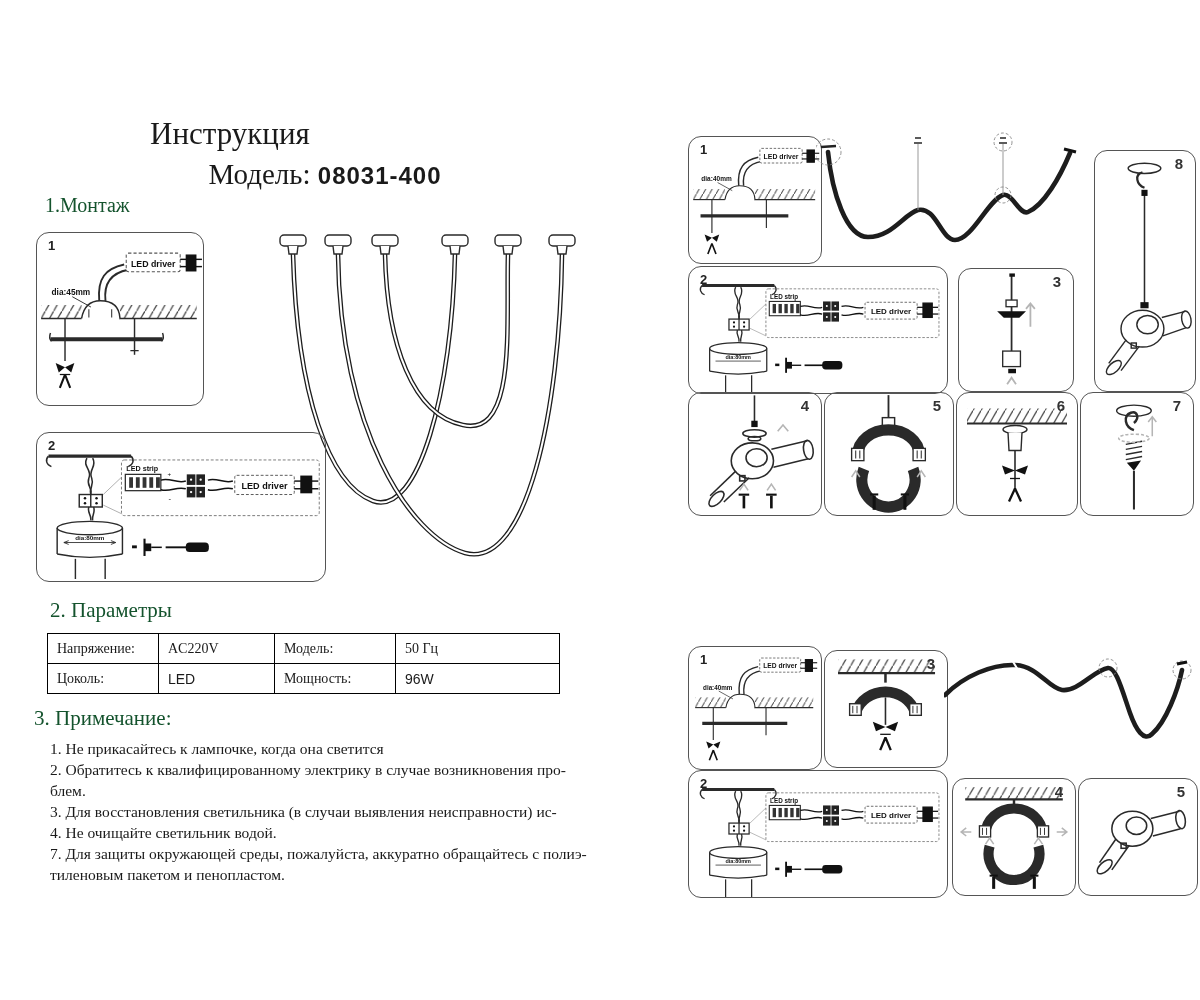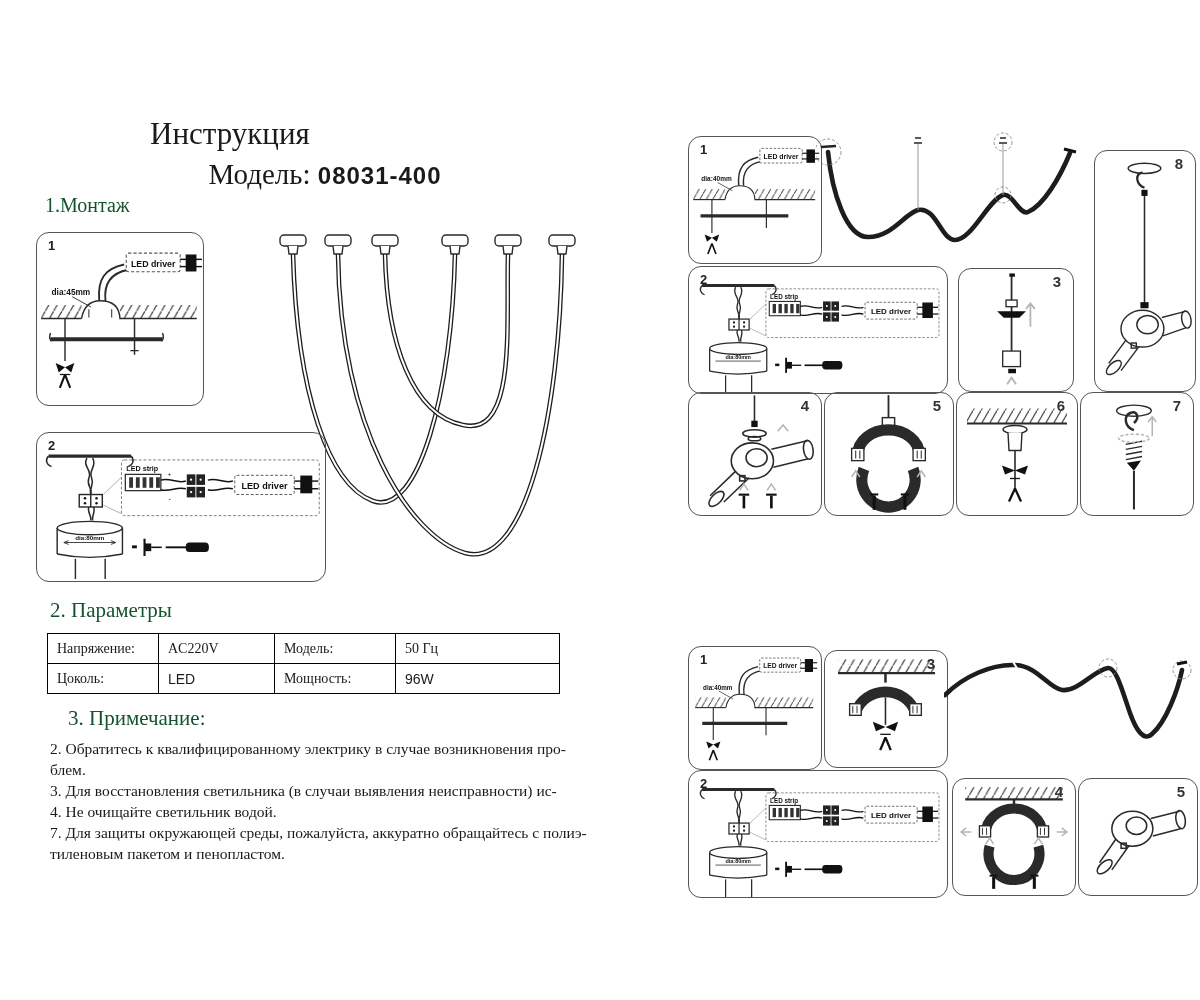--- a/index.html
+++ b/index.html
@@ -214,22 +214,23 @@
   </tr>
   <tr>
     <td>Цоколь:</td>
     <td class="val-sans">LED</td>
     <td>Мощность:</td>
     <td class="val-sans">96W</td>
   </tr>
 </tbody>
   </table>
 
-<div class="h" style="left:68px;top:706px">3. Примечание:</div>
+<div class="h" style="left:34px;top:706px">3. Примечание:</div>
 <div class="notes">
+  <div>1. Не прикасайтесь к лампочке, когда она светится</div>
   <div>2. Обратитесь к квалифицированному электрику в случае возникновения про-</div>
   <div>блем.</div>
   <div>3. Для восстановления светильника (в случаи выявления неисправности) ис-</div>
   <div>4. Не очищайте  светильник водой.</div>
   <div>7. Для защиты окружающей среды, пожалуйста, аккуратно обращайтесь с полиэ-</div>
   <div>тиленовым пакетом и пенопластом.</div>
 </div>
 
 <div class="panel" style="left:688px;top:136px;width:132px;height:126px">
   <span class="num">1</span>

